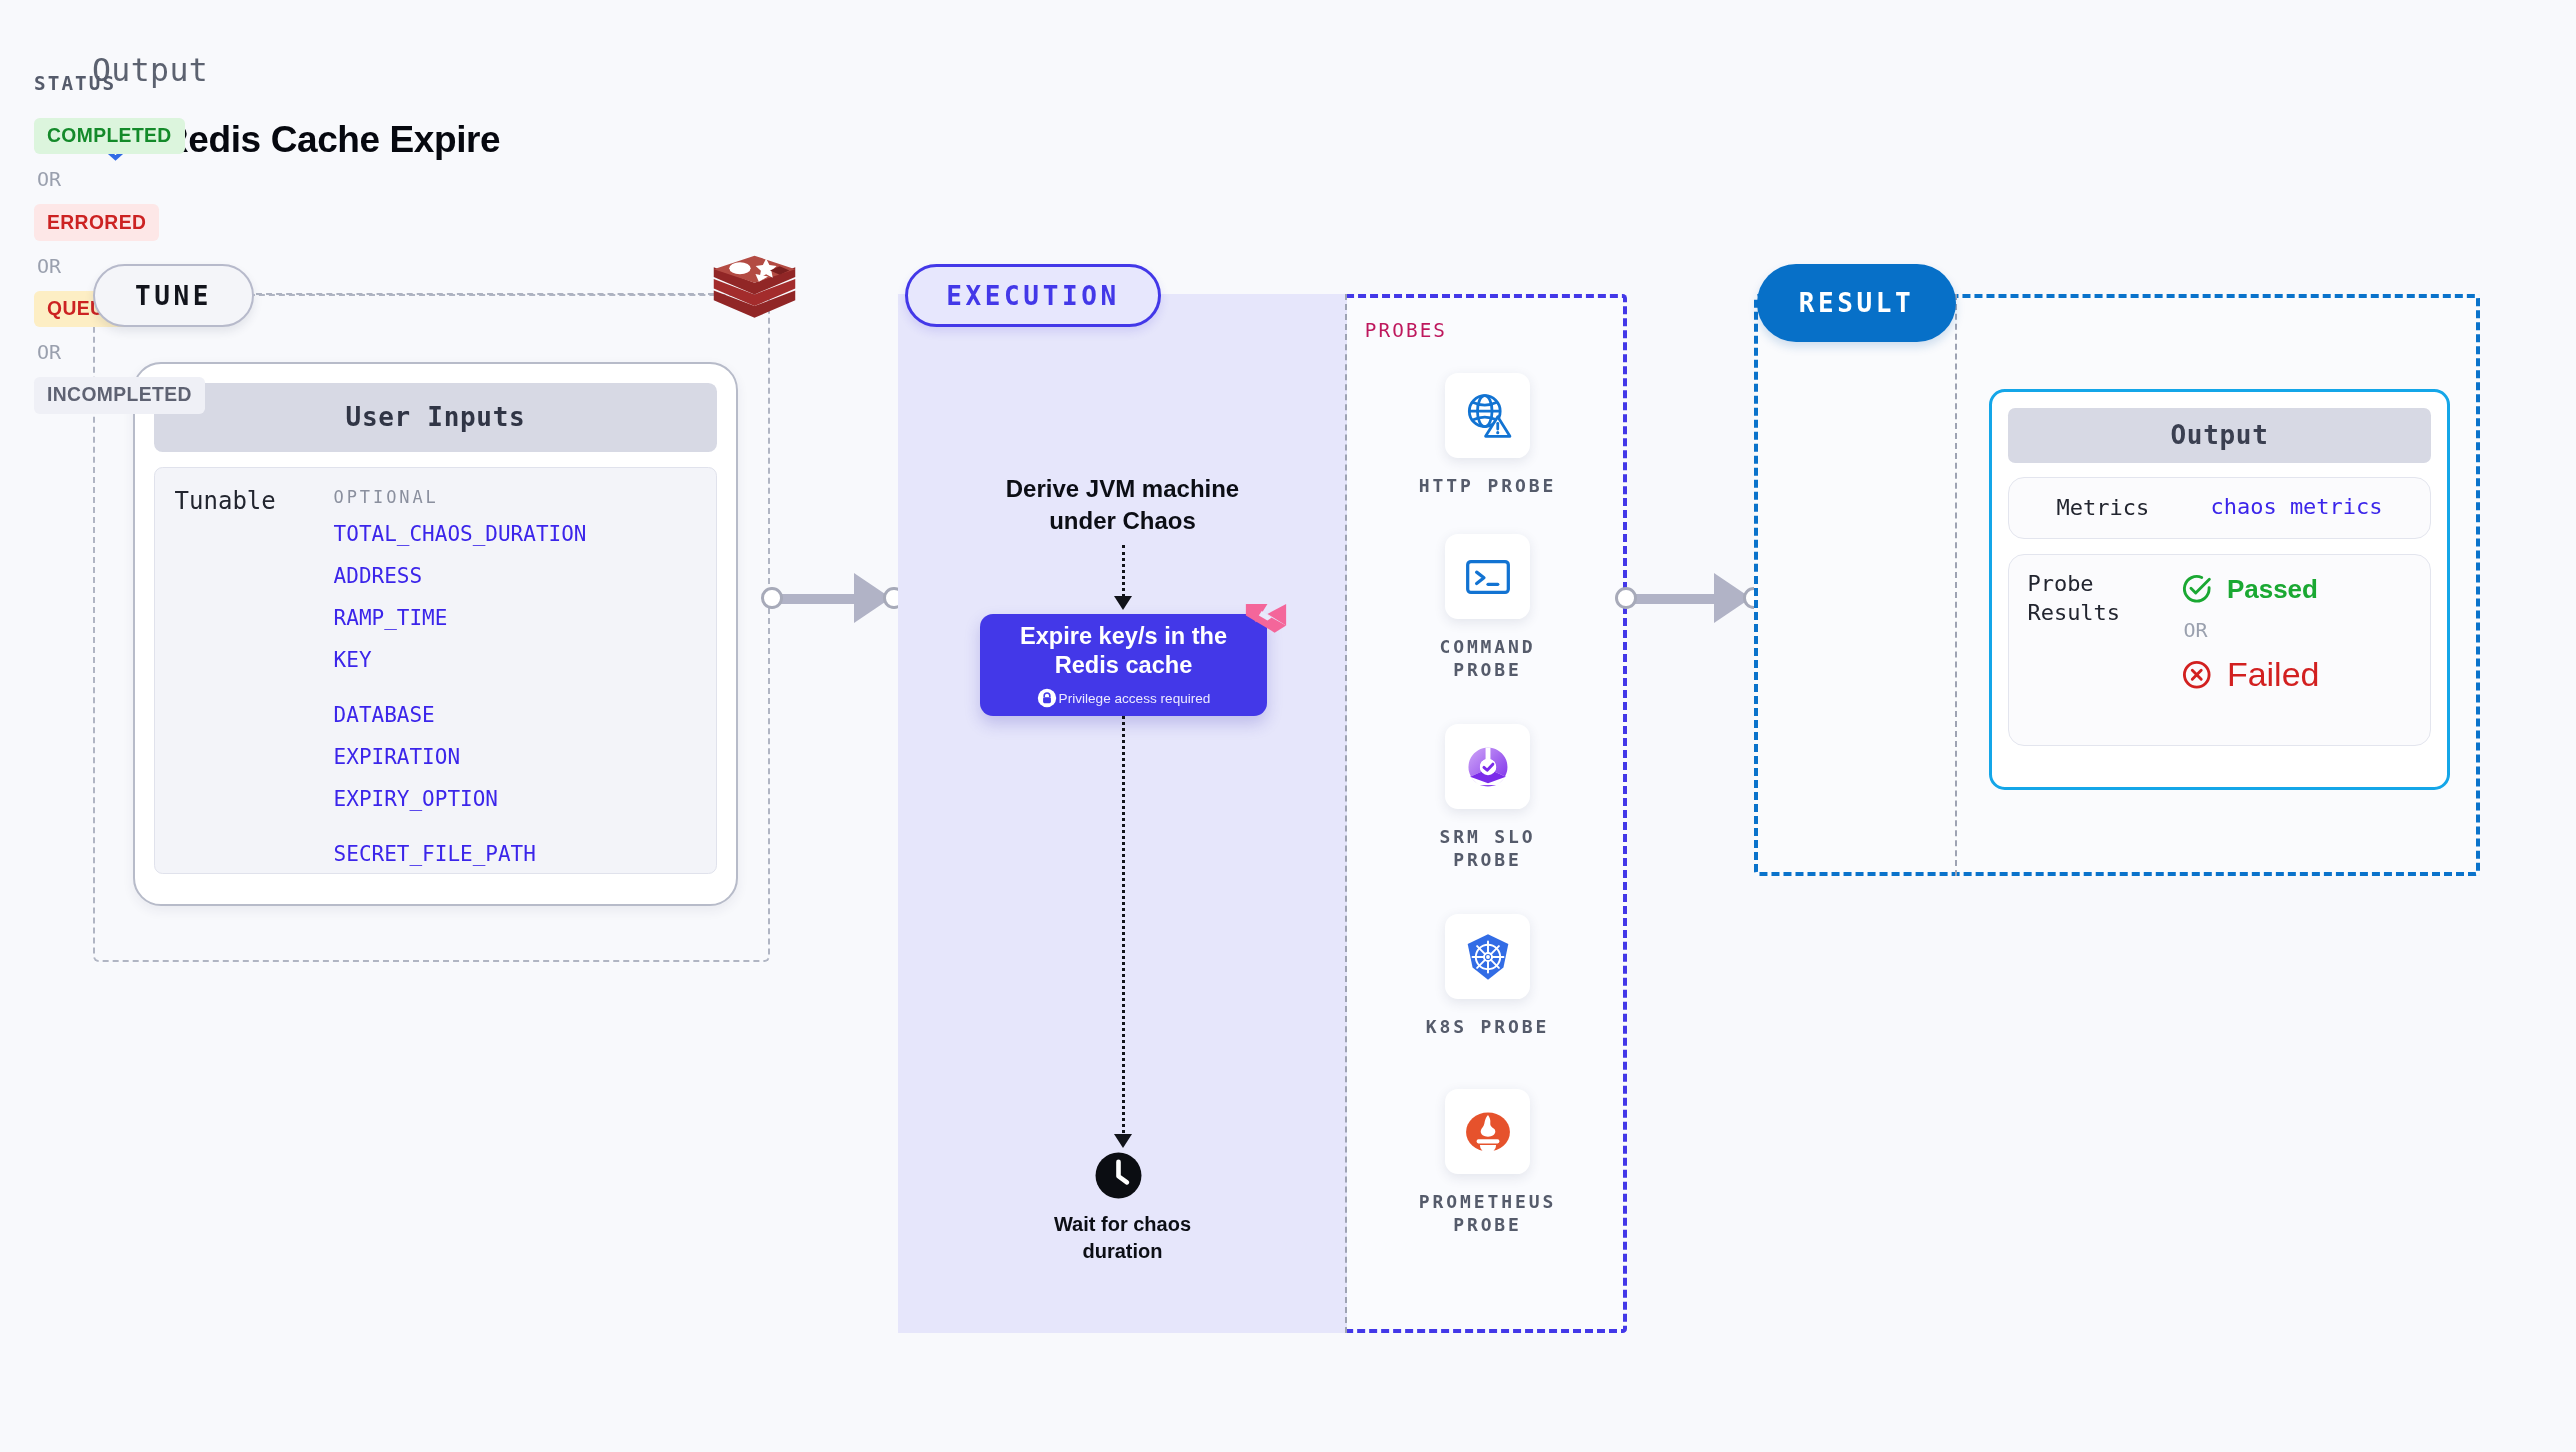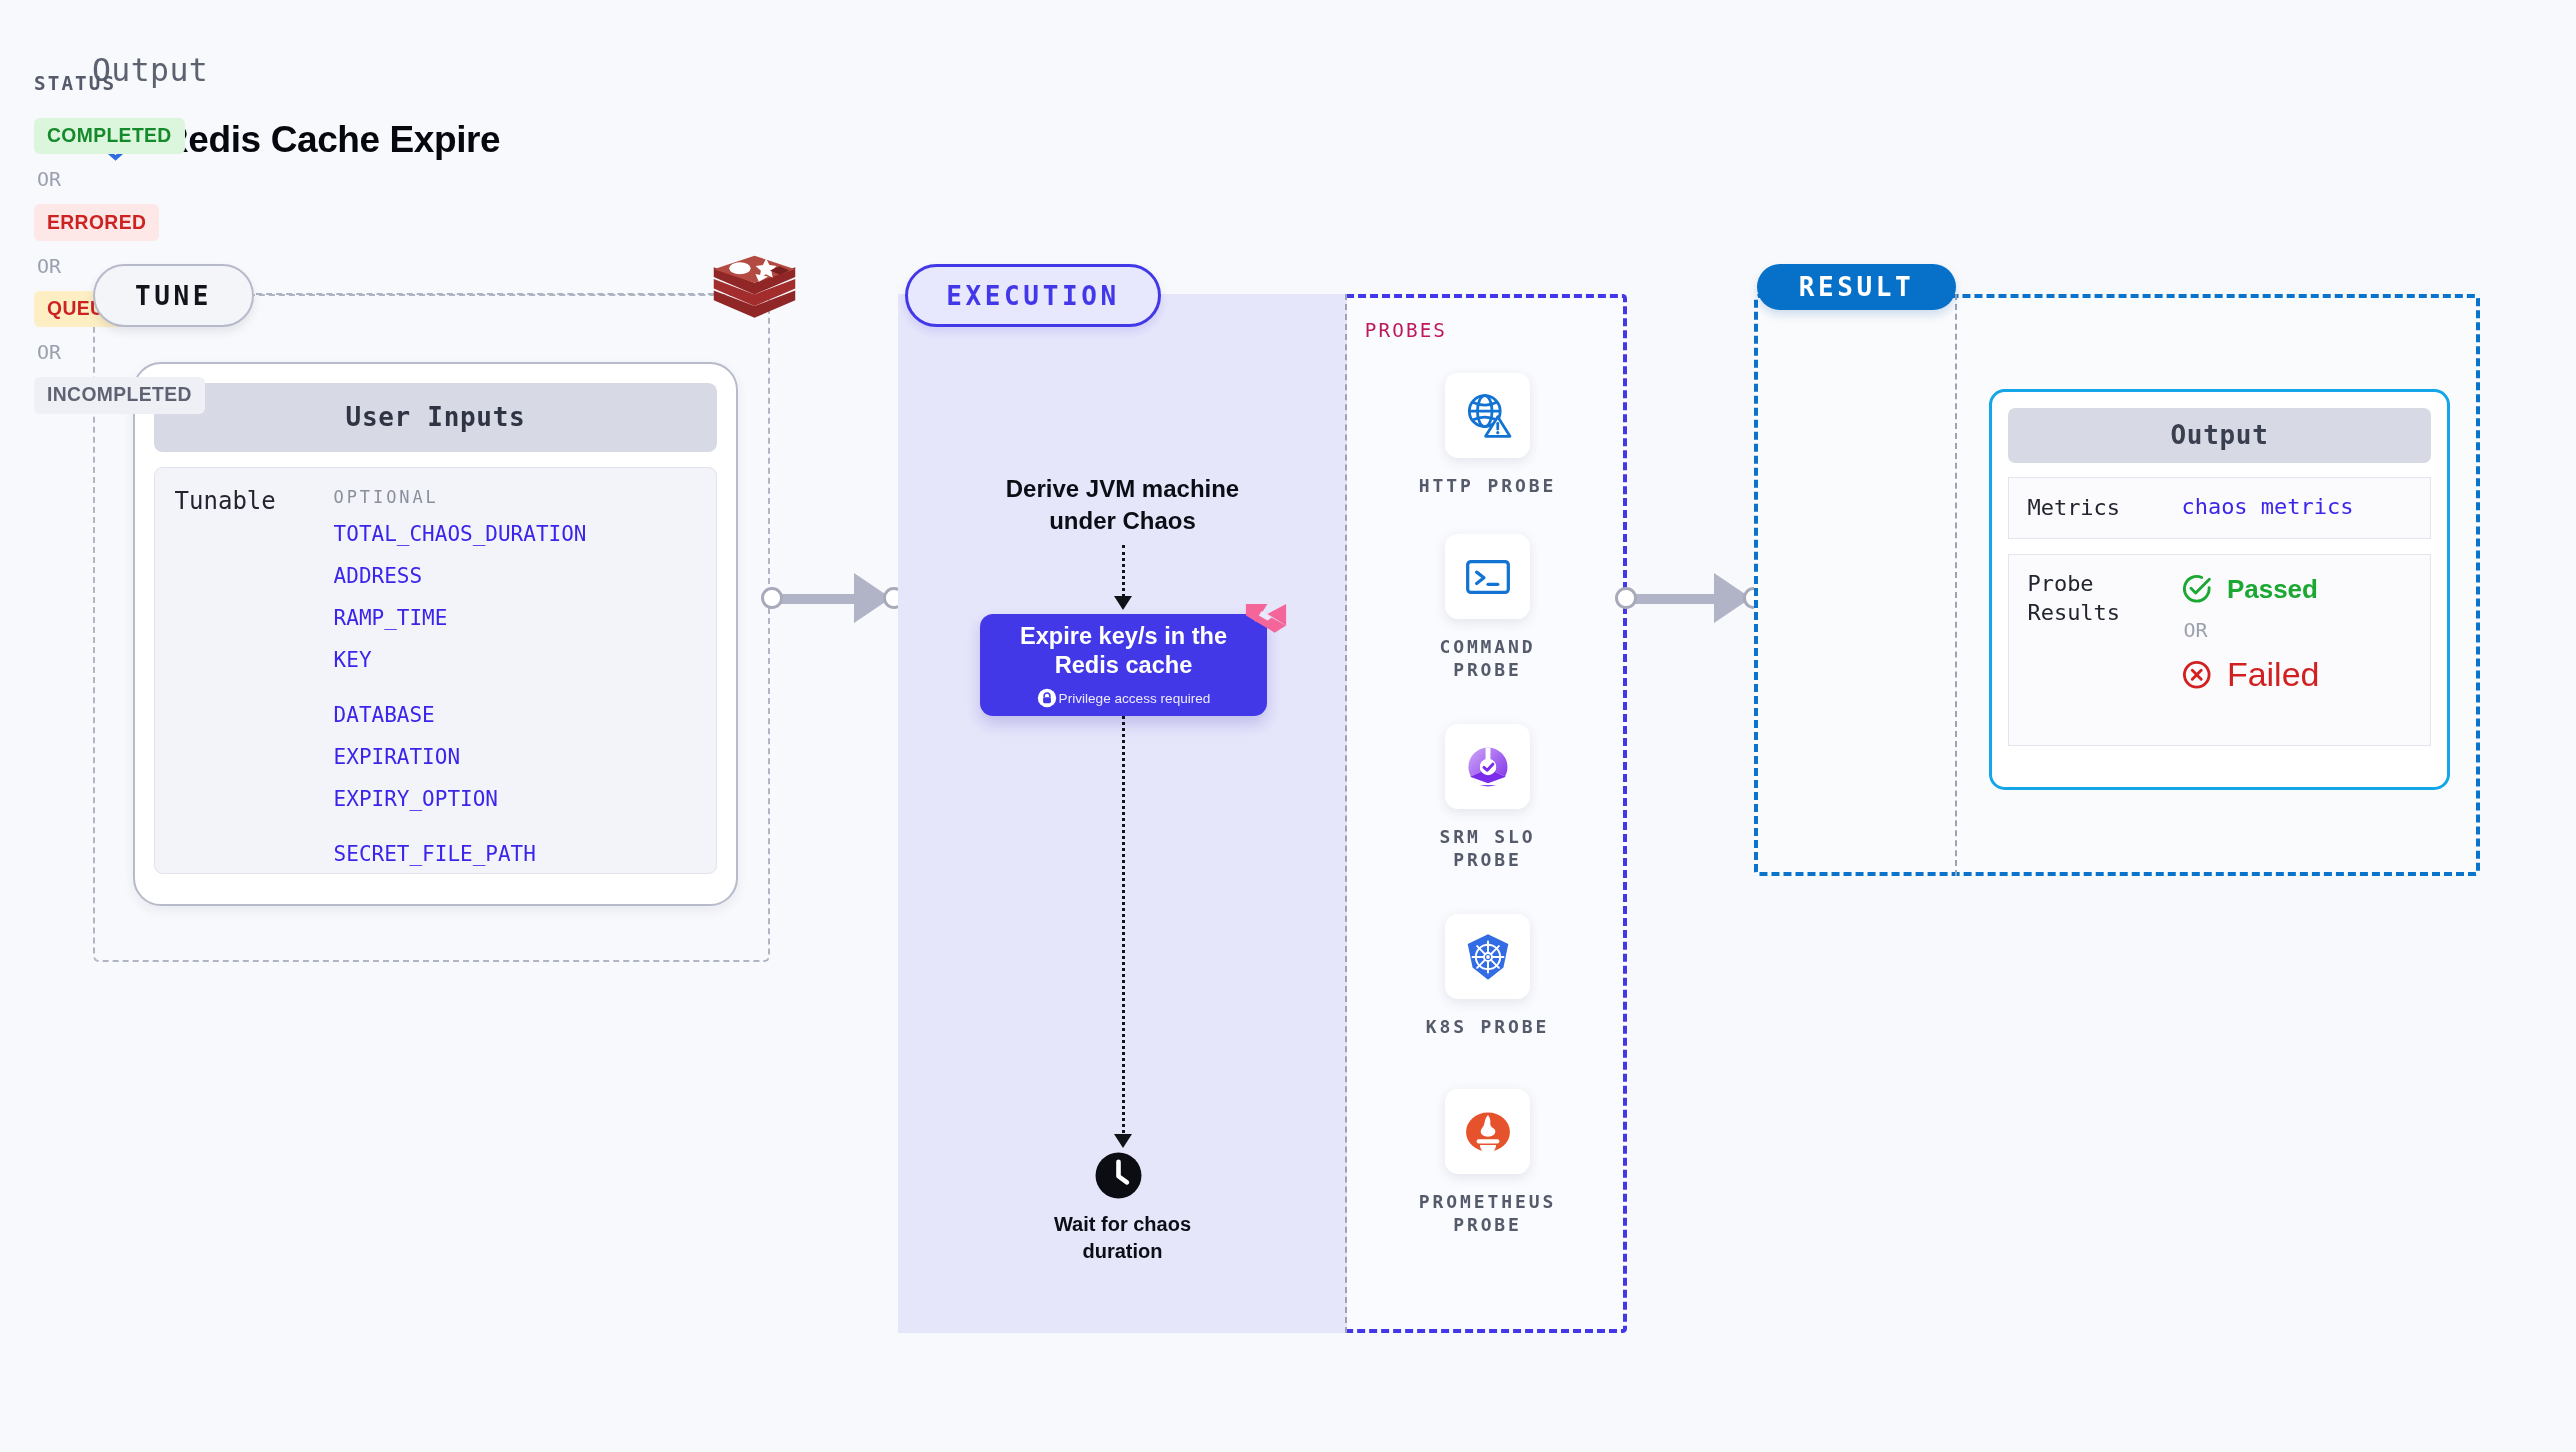--- a/index.html
+++ b/index.html
@@ -77,21 +77,21 @@
     left: 905px; top: 264px;
     width: 256px; height: 63px;
     background: #e7e7fd;
     border: 3.6px solid #4338e8;
     color: #4338e8;
     font-size: 26px;
     box-shadow: 0 5px 10px rgba(60,50,220,.13);
   }
   .badge-result {
     left: 1757px; top: 264px;
-    width: 199px; height: 46px;
+    width: 199px; height: 78px;
     background: #0770c8;
     border: 0;
     color: #ffffff;
     font-size: 26px;
     box-shadow: 0 5px 10px rgba(10,90,170,.18);
   }
 
   
   .tune-box {
     left: 93px; top: 294px;
@@ -399,24 +399,25 @@
     font-family: "DejaVu Sans Mono", monospace;
     font-size: 26px;
     font-weight: 700;
     color: #3a3f50;
     letter-spacing: 0.7px;
   }
   .out-row {
     margin-top: 14.3px;
     background: #fbfbfd;
     border: 1.4px solid #e3e5ee;
-    border-radius: 0;
+    border-radius: 16px;
     display: flex;
     padding: 15.8px 18.6px;
     box-sizing: border-box;
+    justify-content: center;
   }
   .out-row-label {
     width: 154px;
     font-family: "DejaVu Sans Mono", monospace;
     font-size: 22px;
     color: #22252f;
     line-height: 1.3;
     white-space: pre-line;
   }
   .out-metric-val {

